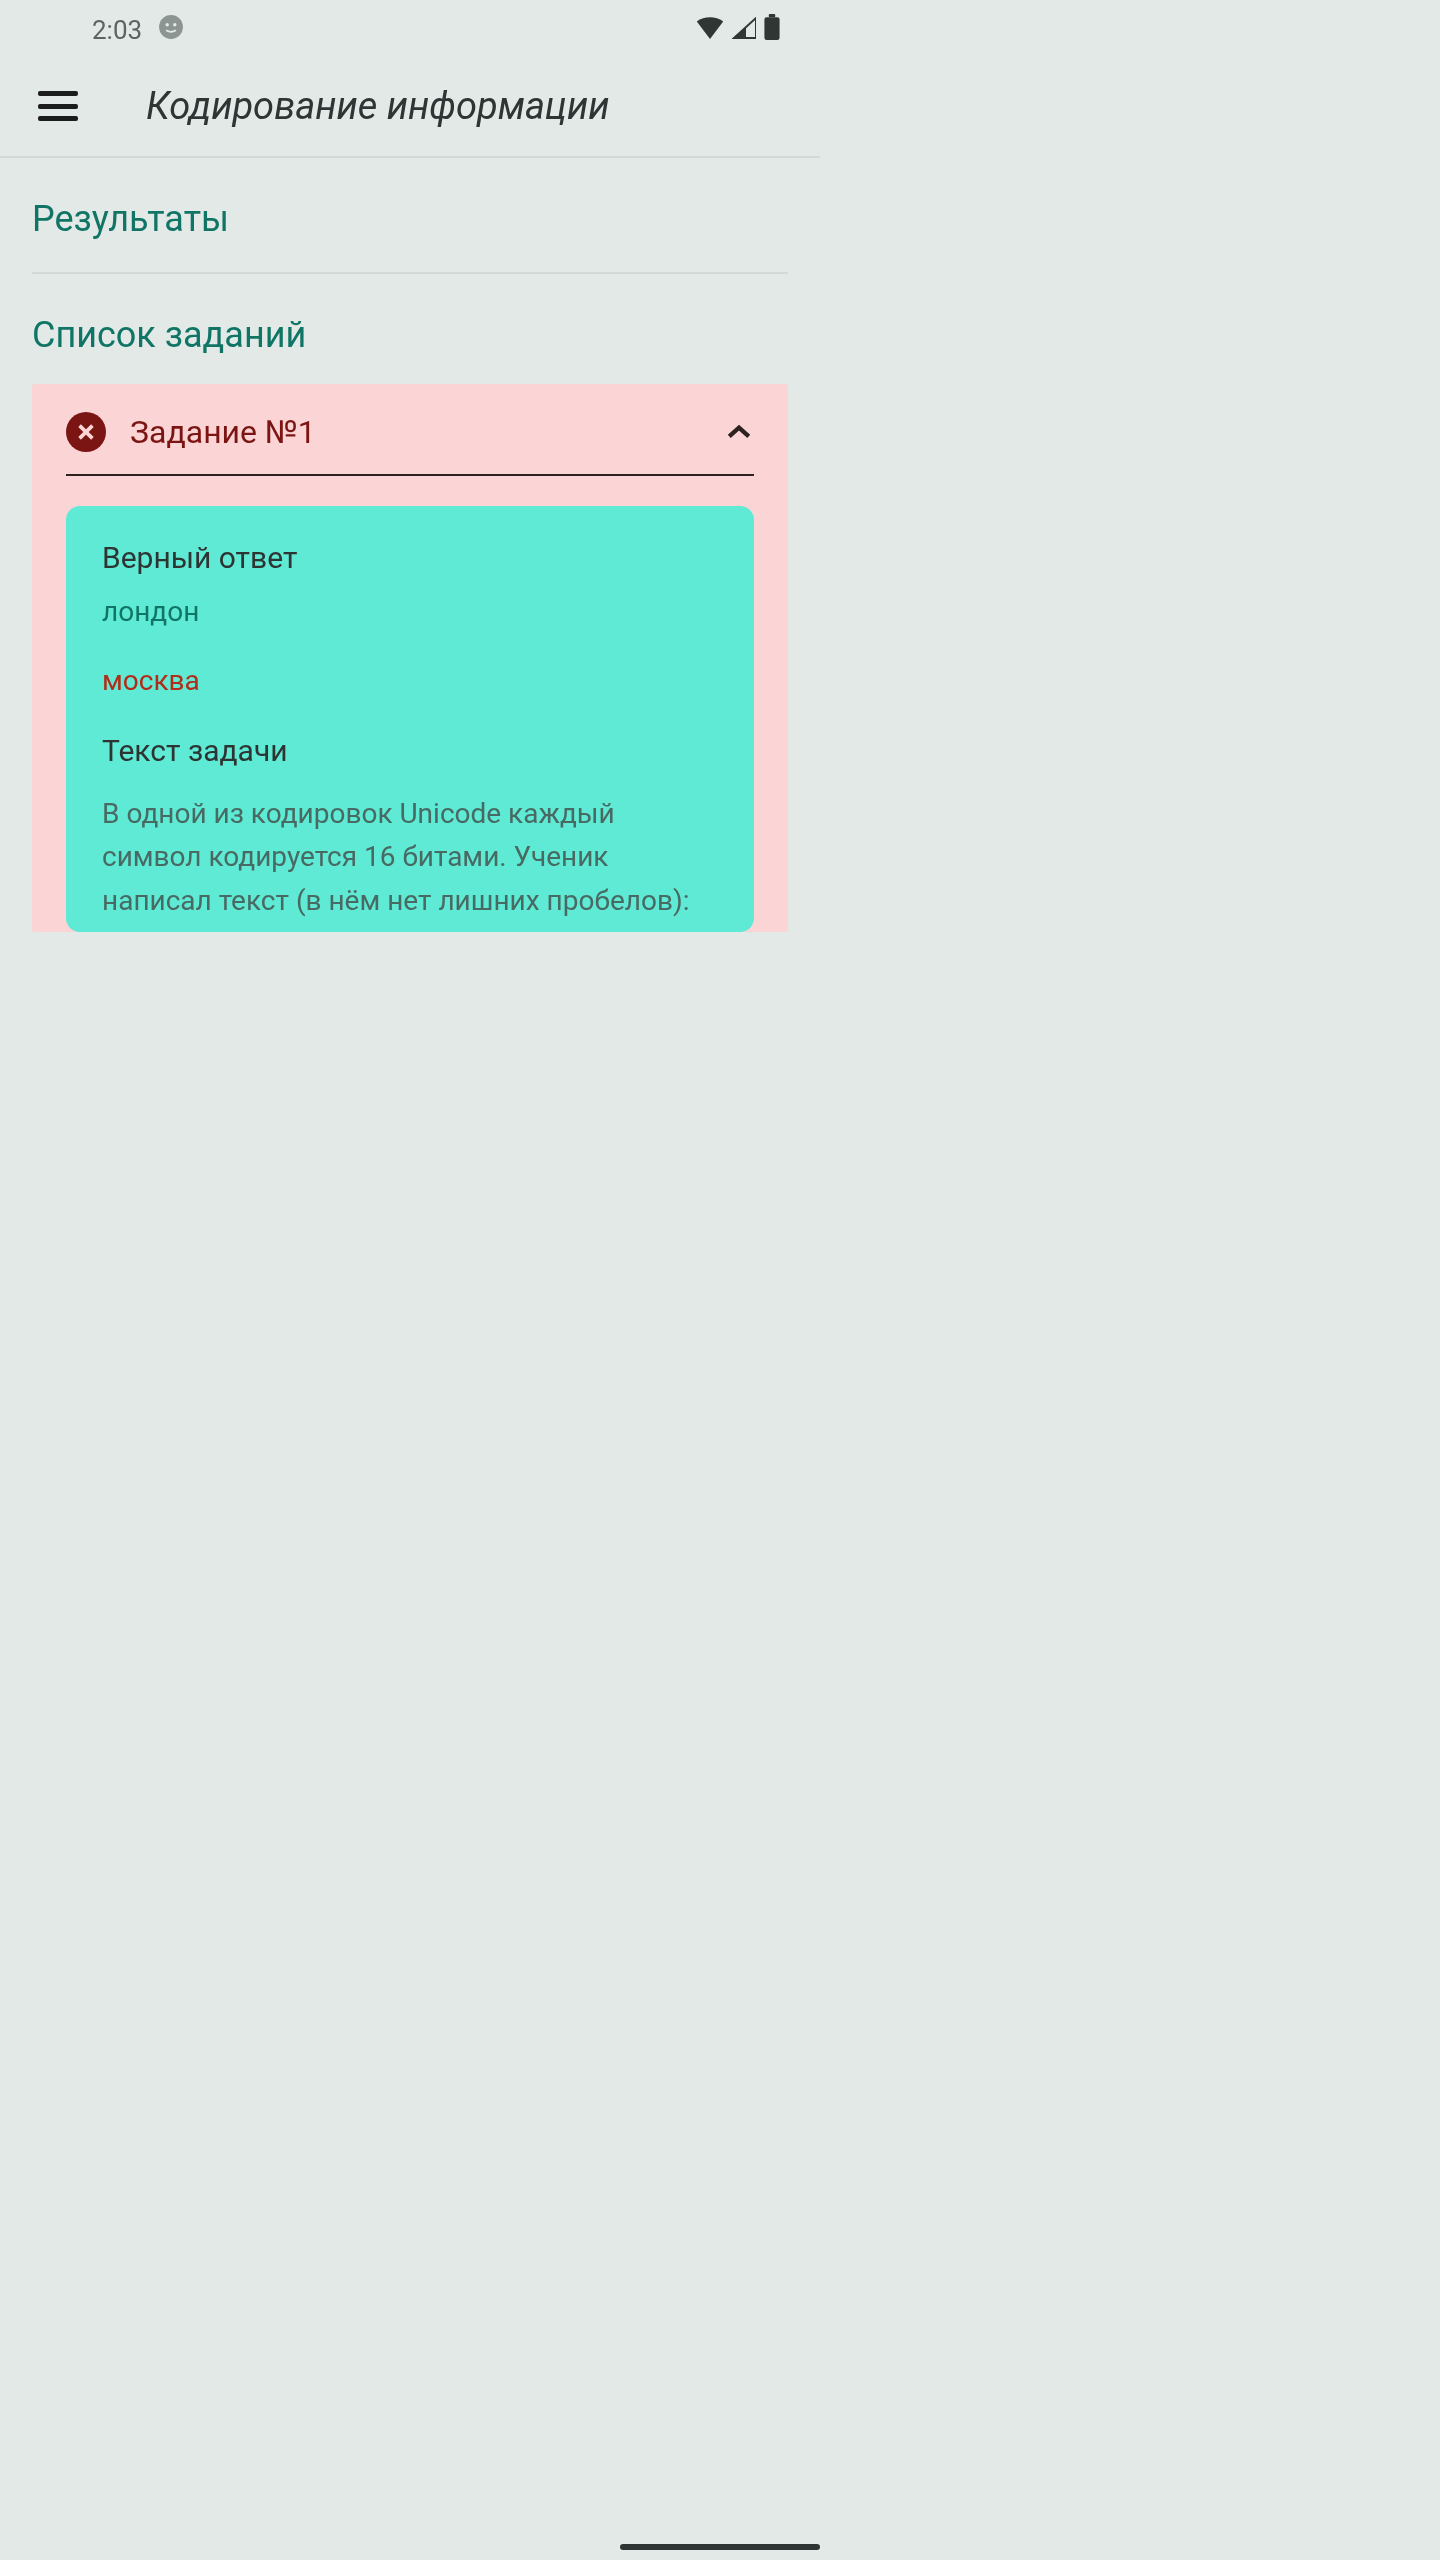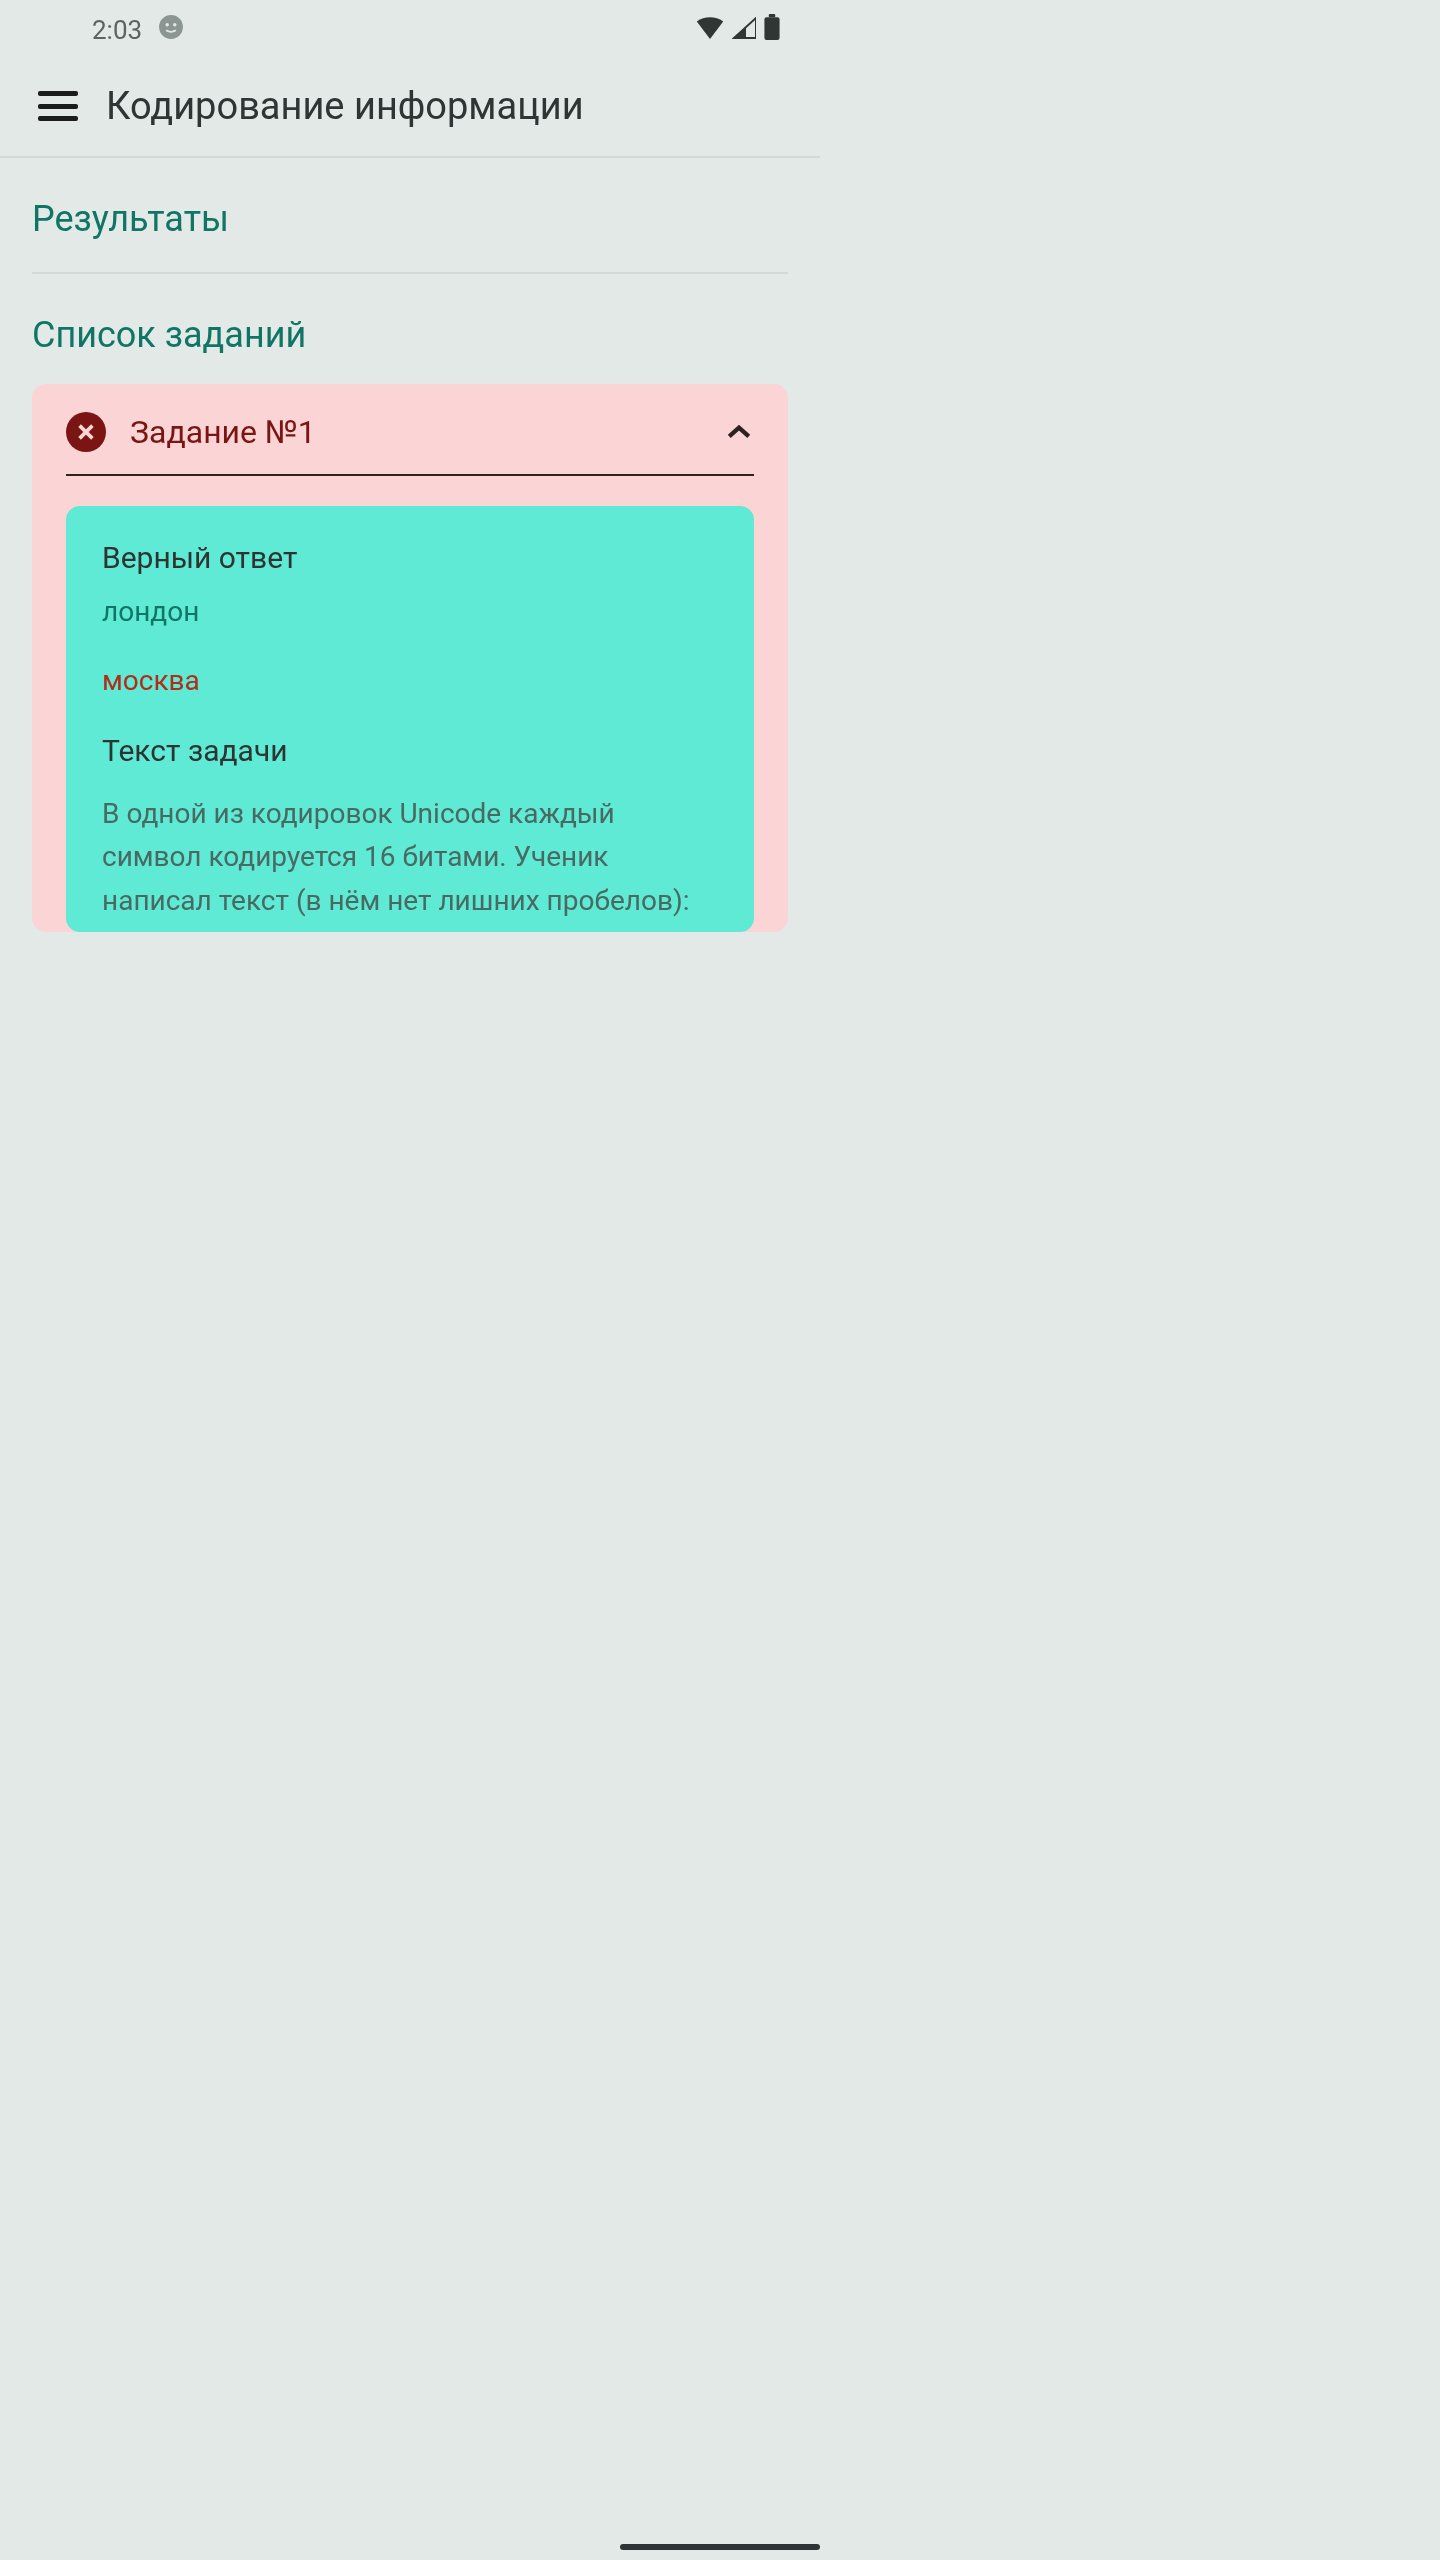--- a/index.html
+++ b/index.html
@@ -27,23 +27,24 @@
   .face-icon svg { width: 26px; height: 26px; fill: #8d9593; }
   .wifi-icon svg, .cell-icon svg, .batt-icon svg { fill: #303633; }
   .wifi-icon svg { width: 28px; height: 22px; }
   .cell-icon svg { width: 24px; height: 22px; }
   .batt-icon svg { width: 16px; height: 26px; }
 
   
   .app-bar {
     display: flex;
     align-items: center;
-    gap: 28px;
+    gap: 68px;
     padding: 24px 32px 28px 38px;
     border-bottom: 2px solid #d2d9d7;
+    font-style: italic;
   }
   .hamburger {
     width: 40px; height: 30px;
     display: flex; flex-direction: column; justify-content: space-between;
     cursor: pointer;
   }
   .hamburger span {
     display: block; height: 5px; width: 40px; background: #1a1d1c; border-radius: 2px;
   }
   .app-title { font-size: 38px; font-weight: 400; color: #2e3534; }
@@ -78,21 +79,21 @@
     display: flex; align-items: center; justify-content: center;
     font-size: 30px; color: #10695a; font-weight: 400;
     transform: translateX(-6px);
   }
 
   .divider { height: 2px; background: #d2d9d7; margin: 32px 0 0 0; }
 
   
   .task-card {
     background: #fbd5d5;
-    border-radius: 14px;
+    border-radius: 3px;
     padding: 28px 34px 0 34px;
     margin-top: 26px;
   }
   .task-header {
     display: flex; align-items: center; gap: 24px;
     padding-bottom: 22px;
     border-bottom: 2px solid #2e2220;
   }
   .x-badge {
     width: 40px; height: 40px; border-radius: 50%;

